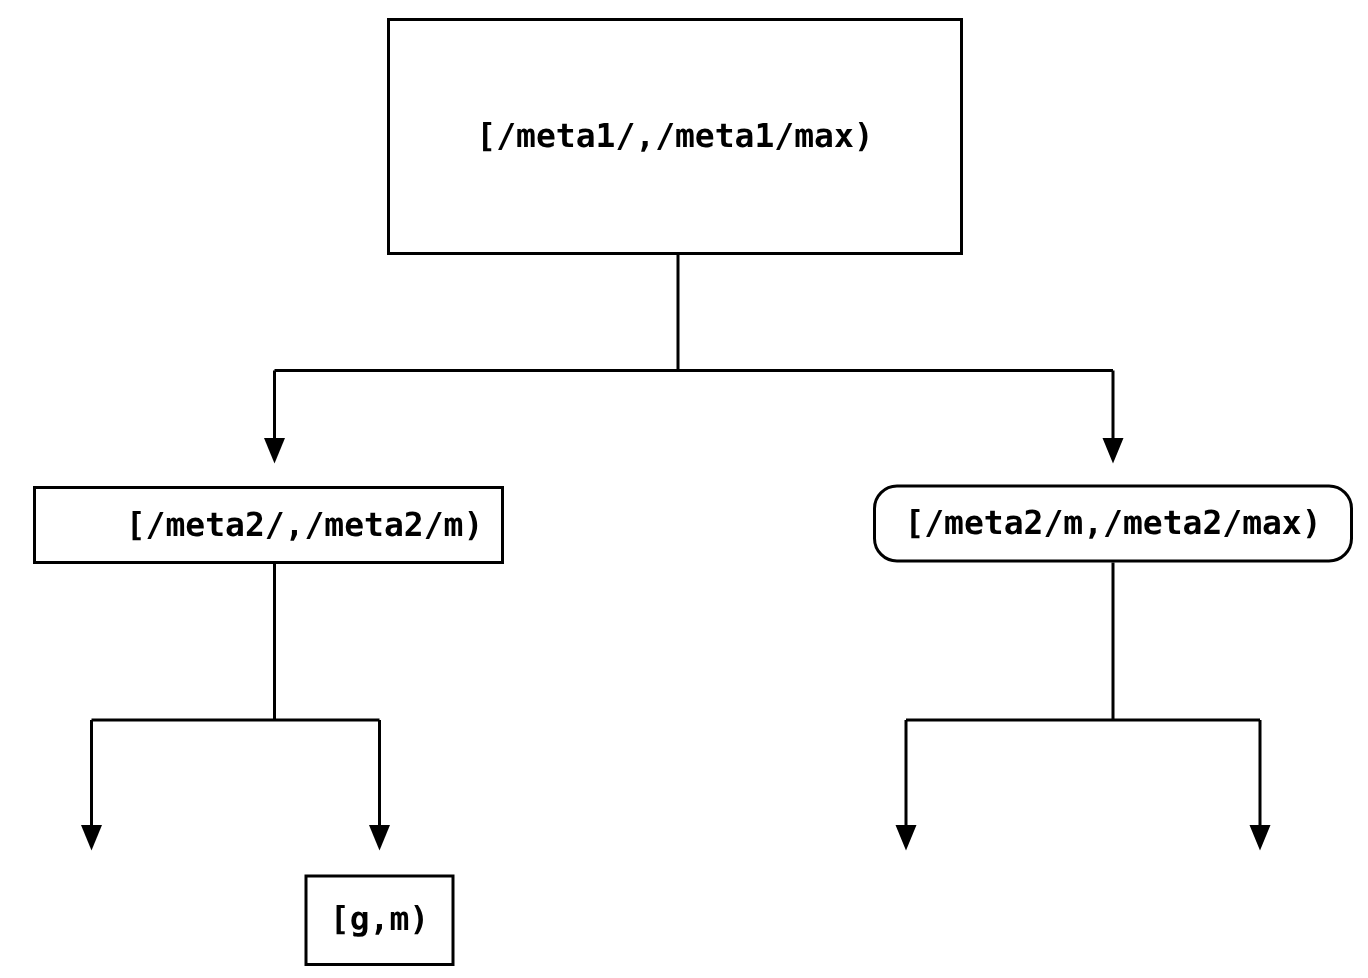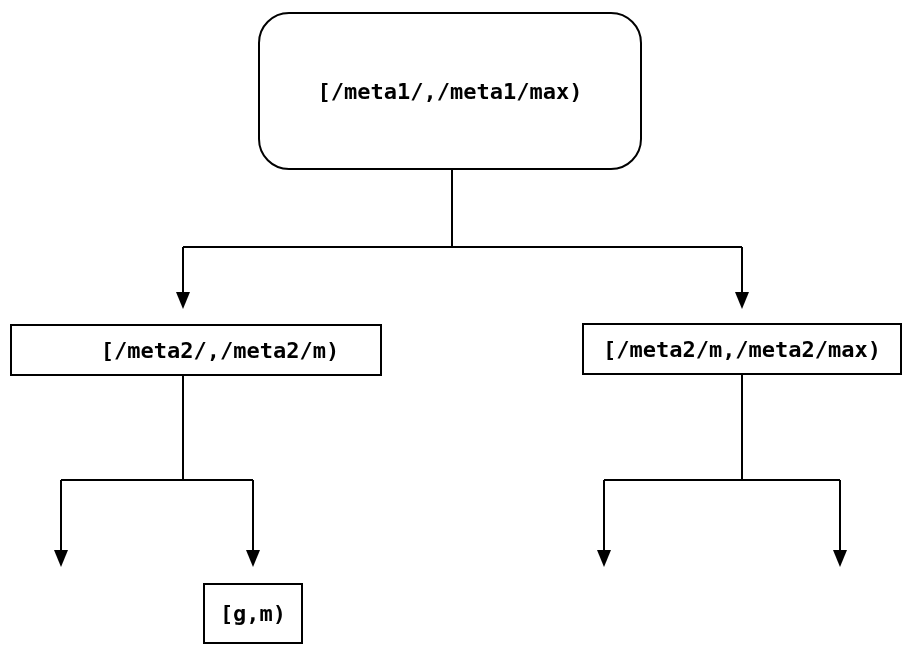--- a/index.html
+++ b/index.html
@@ -28,23 +28,23 @@
     background: #ffffff;
     border: 2px solid #000000;
     display: flex;
     align-items: center;
     justify-content: center;
     font-weight: bold;
     font-size: 22px;
     color: #000000;
     white-space: nowrap;
   }
-  .node-root   { left: 258px; top: 12px;  width: 384px; height: 158px; border-radius: 31px; }
-  .node-left   { left: 10px;  top: 324px; width: 372px; height: 52px; padding-left: 48px;  }
-  .node-right  { left: 582px; top: 323px; width: 320px; height: 52px;  }
+  .node-root   { left: 258px; top: 12px;  width: 384px; height: 158px; }
+  .node-left   { left: 22px;  top: 324px; width: 314px; height: 52px; padding-left: 48px;  }
+  .node-right  { left: 582px; top: 323px; width: 320px; height: 52px; border-radius: 16px;  }
   .node-leaf-ag   { left: 10px;  top: 583px; width: 102px; height: 53px; }
   .node-leaf-gm   { left: 203px; top: 583px; width: 100px; height: 61px; justify-content: center; }
   .node-leaf-ms   { left: 555px; top: 583px; width: 98px;  height: 53px; }
   .node-leaf-smax { left: 778px; top: 583px; width: 124px; height: 53px; }
 </style>
 </head>
 <body>
 
 <div class="canvas">
 

